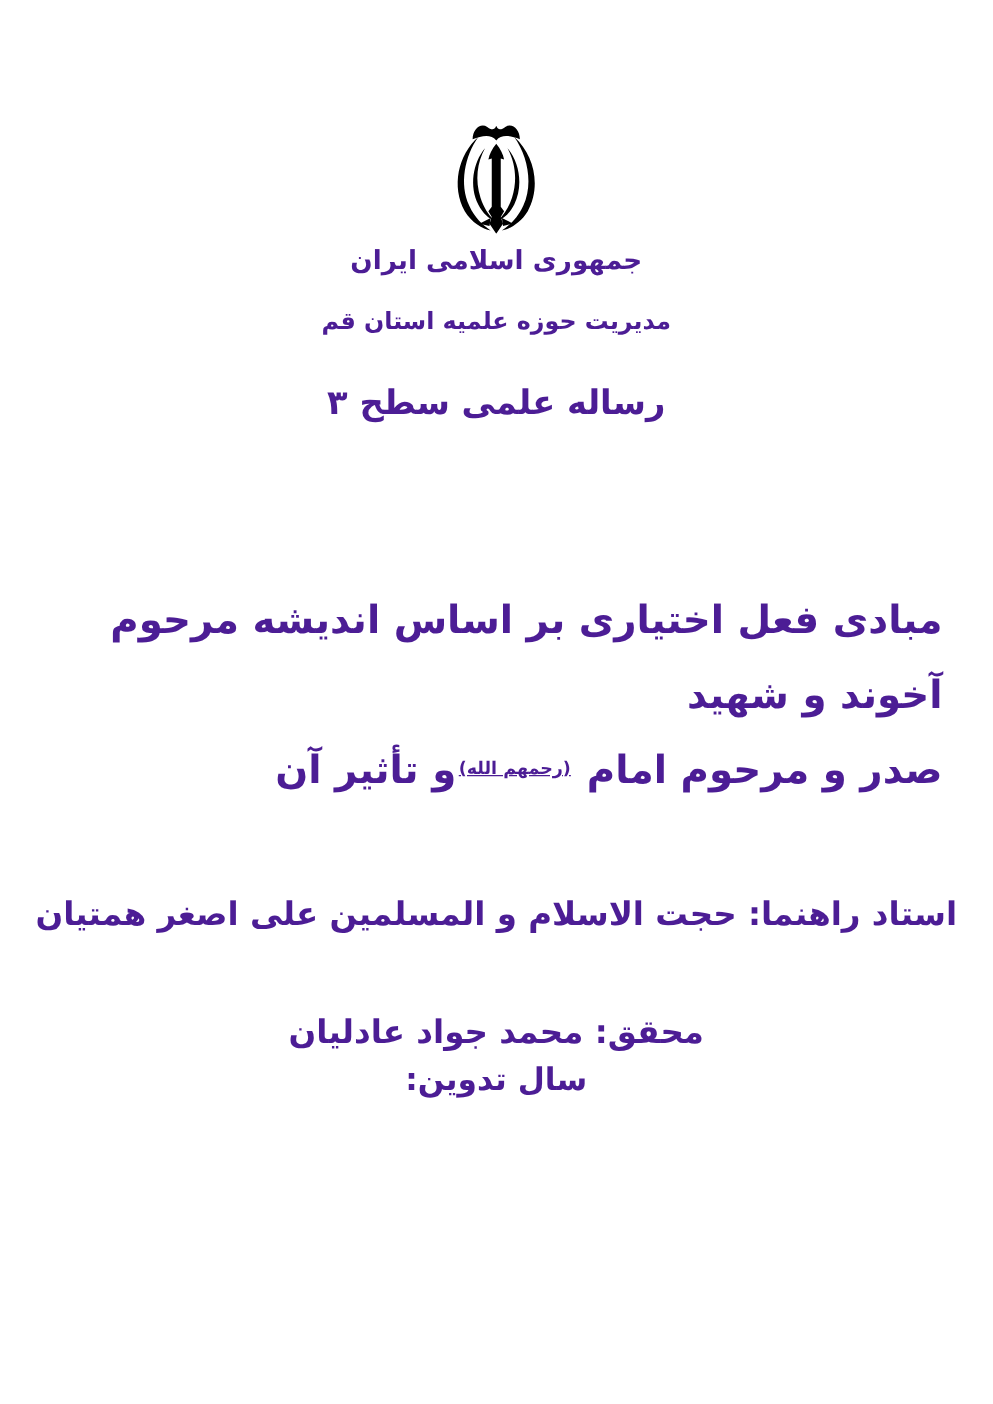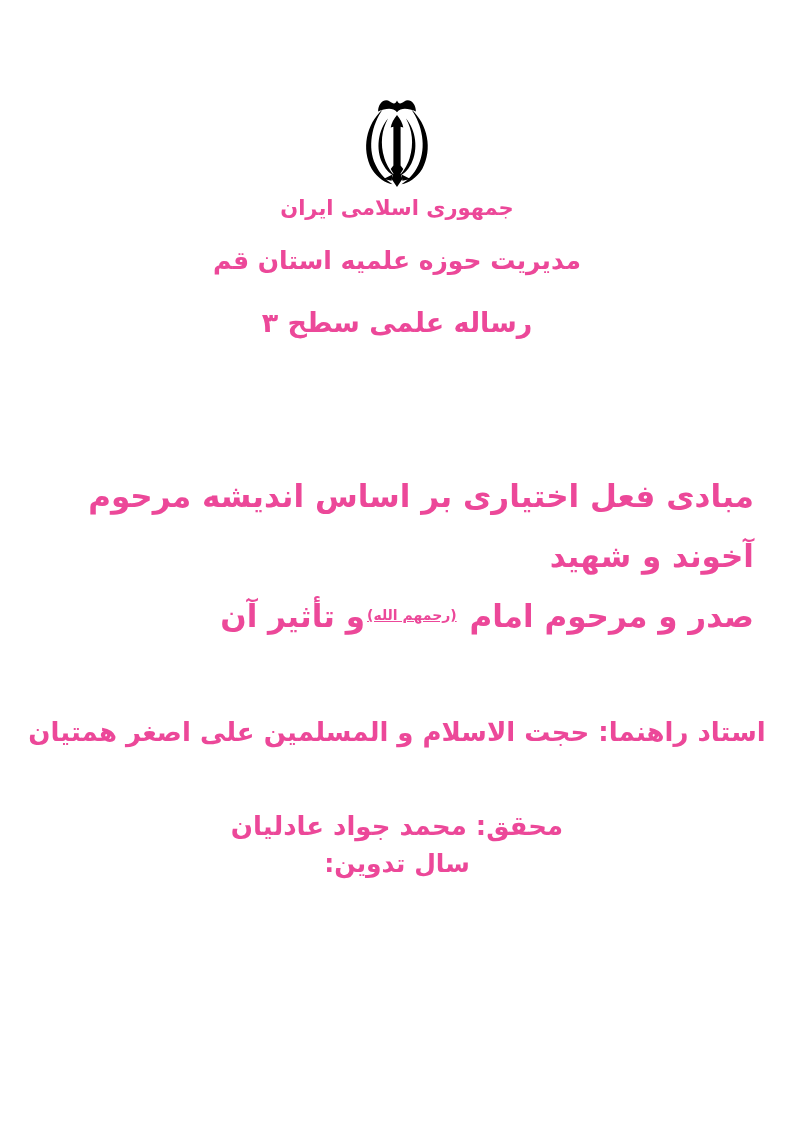--- a/index.html
+++ b/index.html
@@ -16,34 +16,34 @@
     direction: rtl;
     overflow: hidden;
   }
 
   .center {
     position: absolute;
     left: 0;
     right: 0;
     text-align: center;
     font-weight: 700;
-    color: #ec4899;
+    color: #4c1d95;
   }
 
   .emblem-wrap {
     position: absolute;
     left: 0;
     right: 0;
     top: 97px;
     text-align: center;
   }
   .emblem-wrap svg { display: inline-block; }
 
   .gov      { top: 196px; font-size: 21px; letter-spacing: 0.5px; }
-  .org      { top: 246px; font-size: 25px; }
+  .org      { top: 246px; font-size: 19px; }
   .doctype  { top: 307px; font-size: 27px; }
 
   .title-block {
     top: 466px;
     font-size: 31px;
     line-height: 60px;
     padding: 0 40px;
     text-align: right;
   }
   .honorific {

